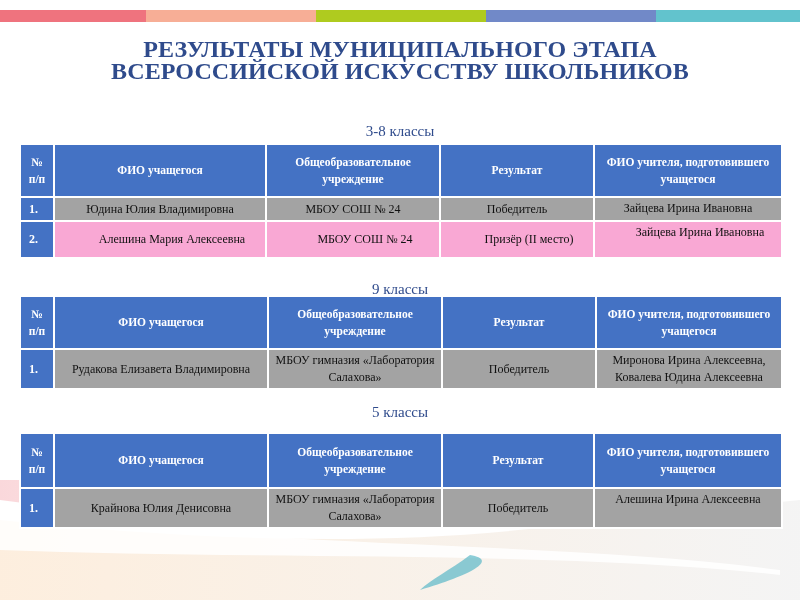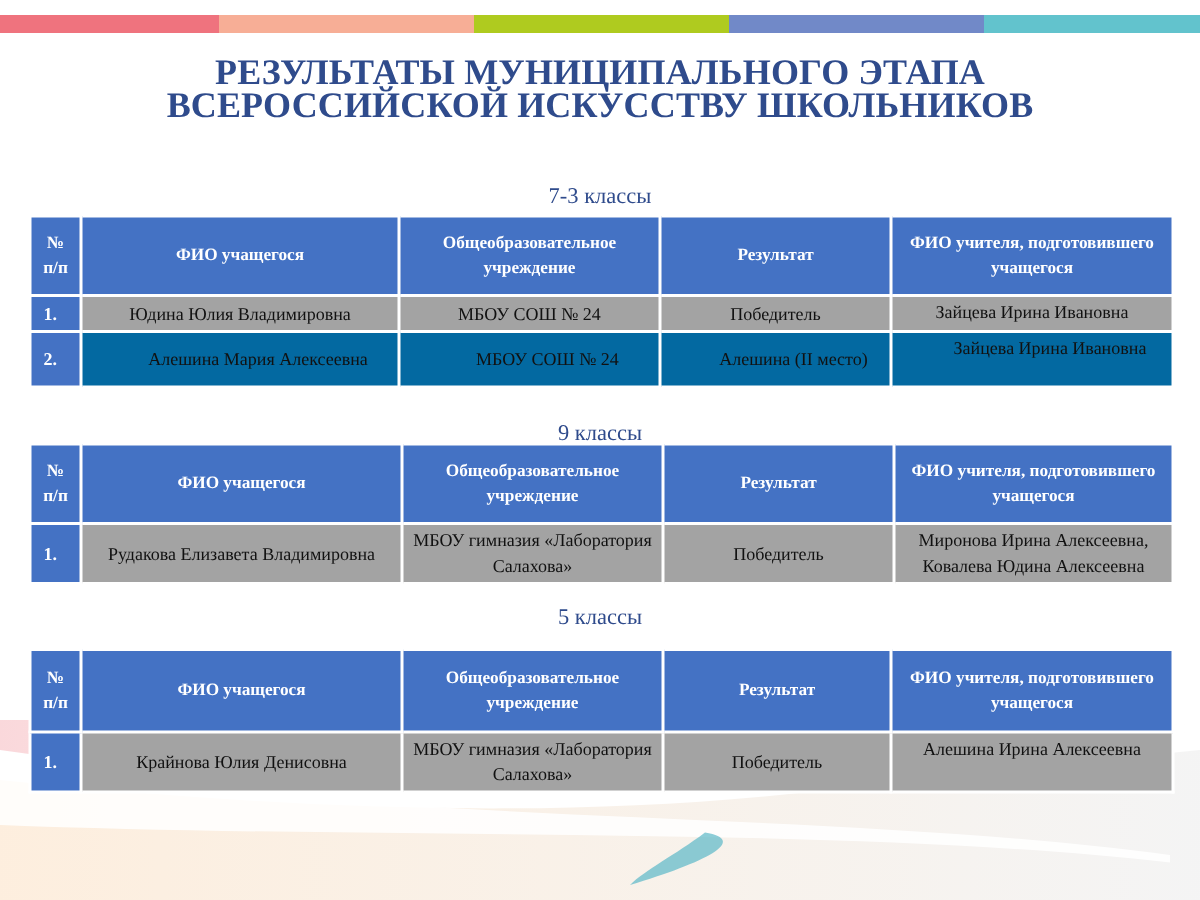--- a/index.html
+++ b/index.html
@@ -28,21 +28,21 @@
   table.res th, table.res td {
     border: 2px solid #ffffff; text-align: center; vertical-align: middle;
     padding: 2px 4px; line-height: 17px;
   }
   table.res th {
     background: #4472C4; color: #ffffff; font-weight: bold; font-size: 11.5px;
   }
   table.res td { color: #111; }
   table.res td.num { background: #4472C4; color: #fff; font-weight: bold; text-align: left; padding-left: 8px; }
   table.res tr.odd td:not(.num) { background: #a3a3a3; }
-  table.res tr.even td:not(.num) { background: #0369a1; padding-left: 28px; }
+  table.res tr.even td:not(.num) { background: #f9a8d4; padding-left: 28px; }
   table.res td.teacher { vertical-align: top; }
 </style>
 </head>
 <body>
 
 <div class="topbar">
   <div style="width:146px;background:#EF737E"></div>
   <div style="width:170px;background:#F7AE96"></div>
   <div style="width:170px;background:#AFCB1F"></div>
   <div style="width:170px;background:#7189C8"></div>
@@ -65,21 +65,21 @@
   <path d="M0,20 C150,40 260,55 420,45 C520,40 620,30 800,10 L800,0 L0,0 Z" fill="url(#g1)"></path>
   <path d="M0,30 C250,70 560,60 780,90 L780,95 C560,70 250,80 0,70 Z" fill="#ffffff" opacity="0.85"></path>
   <path d="M420,110 C470,95 500,80 470,75 C450,90 430,100 420,110 Z" fill="#5BB8C8" opacity="0.7"></path>
 </svg>
 
 <div class="title">
   <div>РЕЗУЛЬТАТЫ МУНИЦИПАЛЬНОГО ЭТАПА</div>
   <div>ВСЕРОССИЙСКОЙ ИСКУССТВУ ШКОЛЬНИКОВ</div>
 </div>
 
-<div class="section-label" style="top:123px">7-3 классы</div>
+<div class="section-label" style="top:123px">3-8 классы</div>
 <table class="res" style="top:143px">
   <colgroup>
       <col style="width:34px">
       <col style="width:212px">
       <col style="width:174px">
       <col style="width:154px">
       <col style="width:188px">
     </colgroup>
   <tbody>
       <tr style="height:53px">
@@ -93,21 +93,21 @@
     <td class="num">1.</td>
     <td>Юдина Юлия Владимировна</td>
     <td>МБОУ СОШ № 24</td>
     <td>Победитель</td>
     <td class="teacher">Зайцева Ирина Ивановна</td>
   </tr>
   <tr class="even" style="height:37px">
     <td class="num">2.</td>
     <td>Алешина Мария Алексеевна</td>
     <td>МБОУ СОШ № 24</td>
-    <td>Алешина (II место)</td>
+    <td>Призёр (II место)</td>
     <td class="teacher">Зайцева Ирина Ивановна</td>
   </tr>
 </tbody>
   </table>
 
 <div class="section-label" style="top:281px">9 классы</div>
 <table class="res" style="top:295px">
   <colgroup>
       <col style="width:34px">
       <col style="width:214px">

